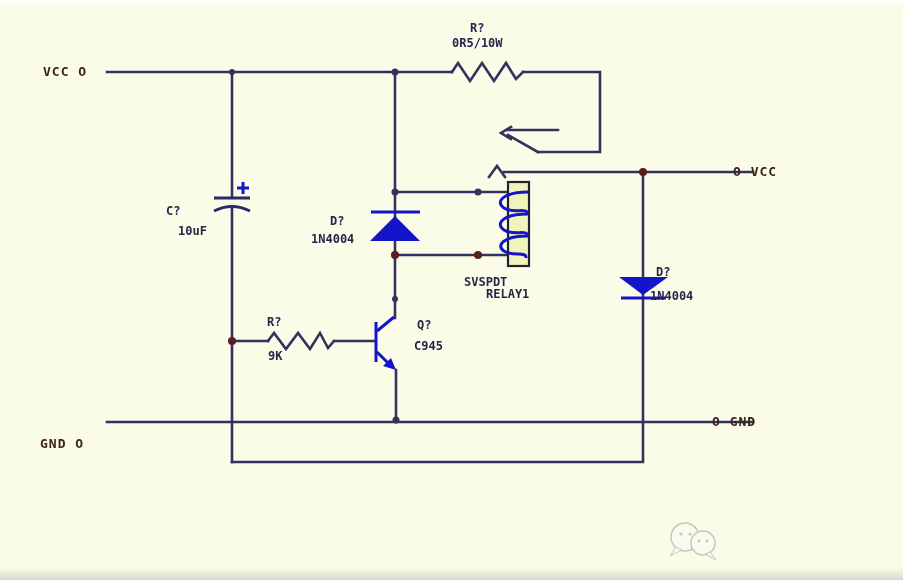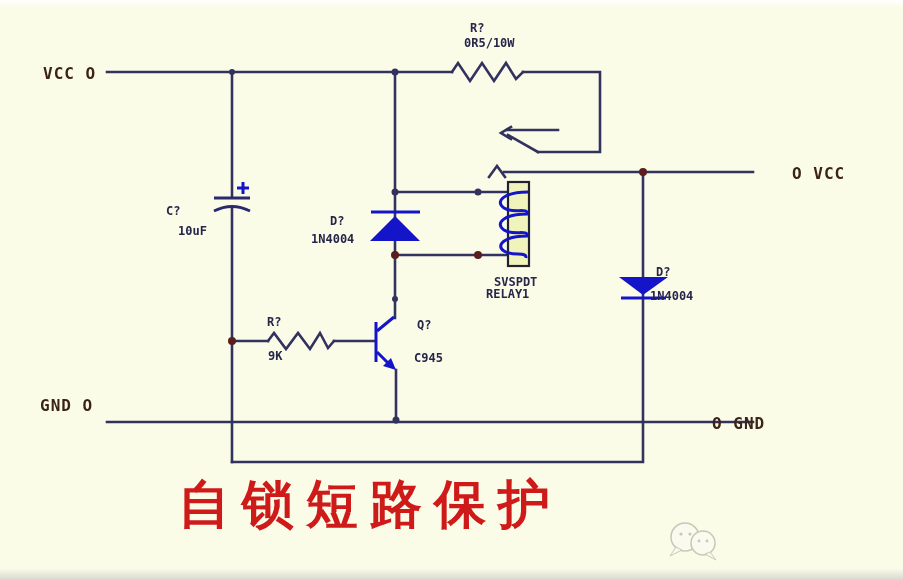--- a/index.html
+++ b/index.html
@@ -22,21 +22,21 @@
   .compfill{fill:var(--comp,#1414c8);stroke:none;}
   .plate{stroke:#2a2a6e;fill:none;stroke-width:3;}
   .dotn{fill:#32325e;}
   .dotm{fill:var(--dot,#5a1e1e);}
   .relaybox{fill:var(--relayfill,#f1f3bd);stroke:#23232e;stroke-width:2.2;}
   .lbl{
     position:absolute;color:var(--label,#26264a);font-size:12px;font-weight:bold;
     letter-spacing:0px;white-space:pre;line-height:1.1;z-index:3;
   }
   .port{
-    position:absolute;color:var(--port,#3b2417);font-size:16px;font-weight:bold;
+    position:absolute;color:var(--port,#3b2417);font-size:13px;font-weight:bold;
     white-space:pre;z-index:3;letter-spacing:1px;
   }
   .title{
     position:absolute;left:178px;top:470px;width:400px;
     color:var(--title,#cf1a1a);font-size:52px;font-weight:bold;letter-spacing:12px;
     font-family:"Liberation Serif","DejaVu Serif",serif;white-space:nowrap;z-index:3;
   }
   .watermark{
     position:absolute;left:728px;top:526px;
     color:#fbfbf3;font-size:24px;font-weight:bold;letter-spacing:1px;white-space:nowrap;
@@ -137,40 +137,39 @@
       <circle cx="681" cy="534" r="1.6" fill="#c2c2b2"></circle>
       <circle cx="690" cy="534" r="1.6" fill="#c2c2b2"></circle>
       <circle cx="703" cy="543" r="12" fill="#fafaf0" stroke="#c2c2b2" stroke-width="1.5"></circle>
       <polygon points="710,552 716,560 705,554" fill="#fafaf0" stroke="#c2c2b2" stroke-width="1"></polygon>
       <circle cx="699" cy="541" r="1.4" fill="#c2c2b2"></circle>
       <circle cx="707" cy="541" r="1.4" fill="#c2c2b2"></circle>
     </g>
   </svg>
 
   <span class="port" style="left:43px;top:64px">VCC O</span>
-  <span class="port" style="left:40px;top:396px">GND O</span>
-  <span class="port" style="left:792px;top:164px">O VCC</span>
+  <span class="port" style="left:40px;top:436px">GND O</span>
+  <span class="port" style="left:733px;top:164px">O VCC</span>
   <span class="port" style="left:712px;top:414px">O GND</span>
 
   <span class="lbl" style="left:470px;top:22px">R?</span>
-  <span class="lbl" style="left:464px;top:37px">0R5/10W</span>
+  <span class="lbl" style="left:452px;top:37px">0R5/10W</span>
 
   <span class="lbl" style="left:166px;top:205px">C?</span>
   <span class="lbl" style="left:178px;top:225px">10uF</span>
 
   <span class="lbl" style="left:330px;top:215px">D?</span>
   <span class="lbl" style="left:311px;top:233px">1N4004</span>
 
-  <span class="lbl" style="left:494px;top:276px">SVSPDT</span>
+  <span class="lbl" style="left:464px;top:276px">SVSPDT</span>
   <span class="lbl" style="left:486px;top:288px">RELAY1</span>
 
   <span class="lbl" style="left:656px;top:266px">D?</span>
   <span class="lbl" style="left:650px;top:290px">1N4004</span>
 
   <span class="lbl" style="left:267px;top:316px">R?</span>
   <span class="lbl" style="left:268px;top:350px">9K</span>
 
   <span class="lbl" style="left:417px;top:319px">Q?</span>
-  <span class="lbl" style="left:414px;top:352px">C945</span>
+  <span class="lbl" style="left:414px;top:340px">C945</span>
 
-  <div class="title">自锁短路保护</div>
 
 </div>
 
 </body></html>

